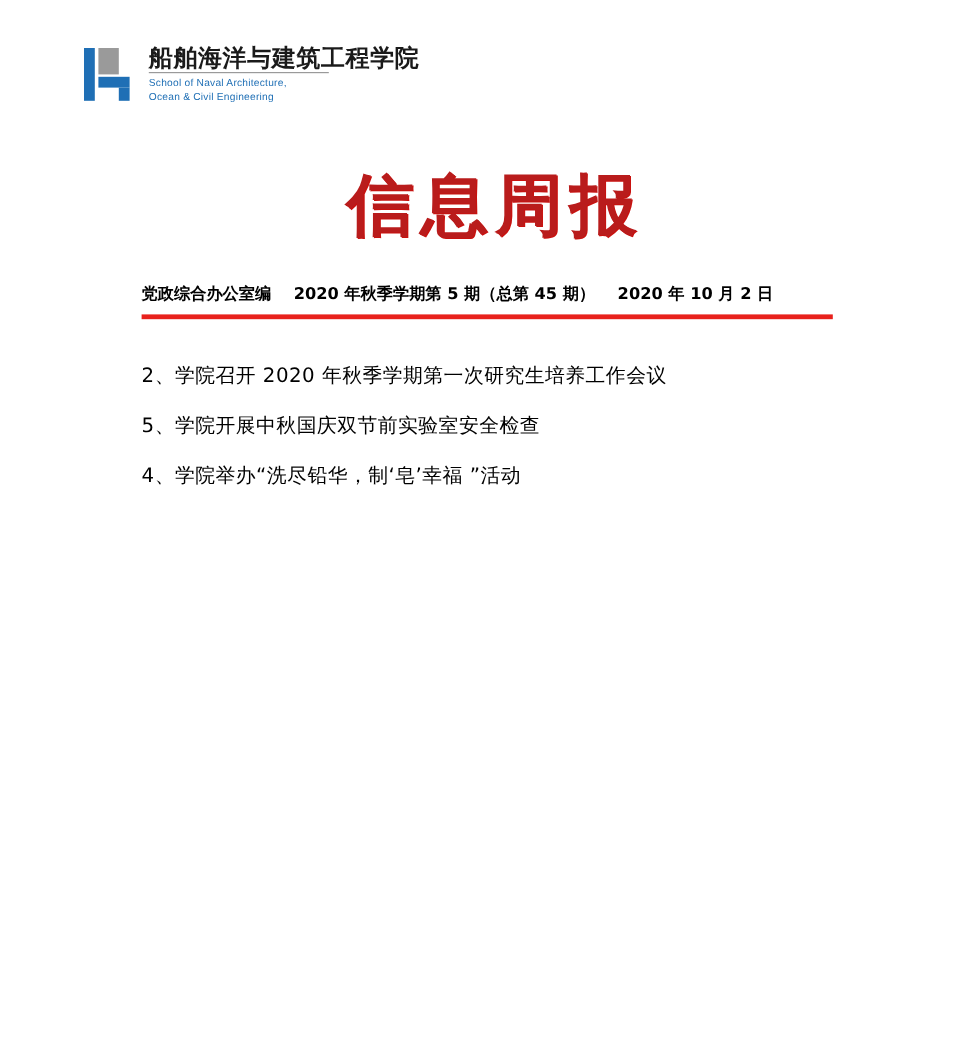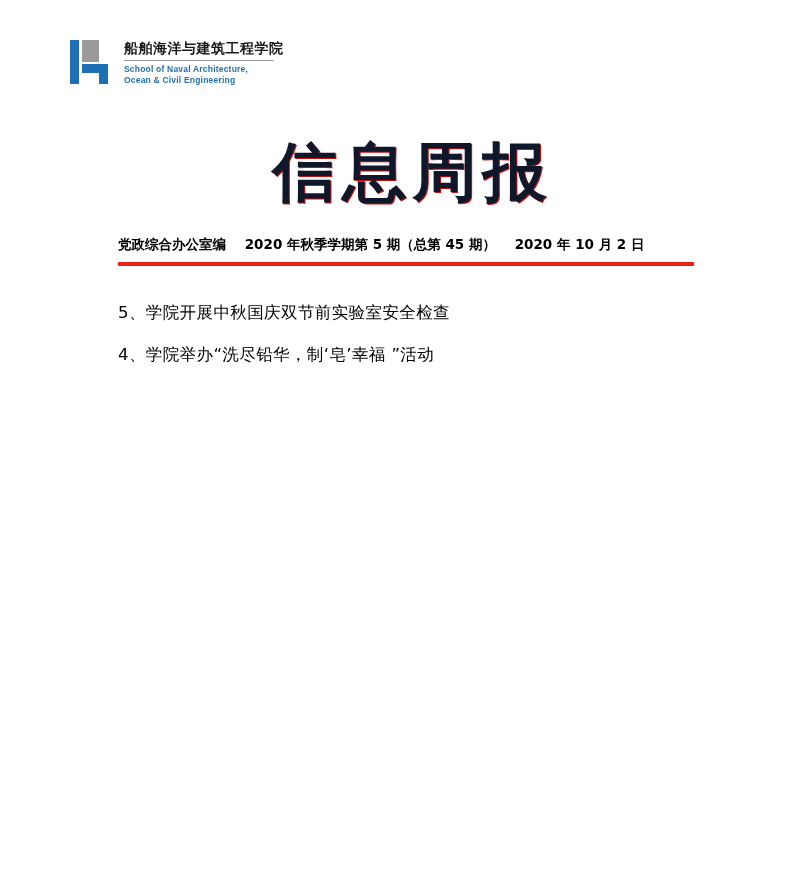--- a/index.html
+++ b/index.html
@@ -69,54 +69,54 @@
     background: #1f6fb5;
   }
   .logo-text {
     display: flex;
     flex-direction: column;
     justify-content: flex-start;
     padding-top: 1px;
   }
   .logo-cn {
     font-family: "DejaVu Sans", "Liberation Sans", sans-serif;
-    font-size: 14px;
+    font-size: 20px;
     font-weight: bold;
     color: #1a1a1a;
     letter-spacing: 0.5px;
     line-height: 18px;
   }
   .logo-rule {
     width: 150px;
     height: 1px;
     background: #9a9a9a;
     margin: 3px 0 3px 0;
   }
   .logo-en {
     font-family: "Liberation Sans", "DejaVu Sans", sans-serif;
     font-size: 8.5px;
-    font-weight: bold;
+    font-weight: normal;
     color: #1f6fb5;
     line-height: 10.5px;
     letter-spacing: 0.2px;
   }
 
   
   .masthead {
     position: absolute;
     left: 0;
     right: 0;
     top: 130px;
     text-align: center;
   }
   .masthead-title {
     font-family: "DejaVu Sans", "Liberation Sans", sans-serif;
-    font-size: 64px;
+    font-size: 56px;
     font-weight: bold;
-    color: #0f172a;
+    color: #b91c1c;
     letter-spacing: 6px;
     line-height: 84px;
     text-shadow: 1px 1px 0 #c9120f;
     margin-left: 31px;
   }
 
   
   .issue-line {
     position: absolute;
     left: 118px;
@@ -184,17 +184,18 @@
   </div>
 
   <div class="issue-line">
     <span class="seg">党政综合办公室编</span>
     <span class="seg">2020 年秋季学期第 5 期（总第 45 期）</span>
     <span class="seg">2020 年 10 月 2 日</span>
   </div>
   <div class="red-rule"></div>
 
   <div class="body-list">
+    <div class="body-item">2、学院召开 2020 年秋季学期第一次研究生培养工作会议</div>
     <div class="body-item">5、学院开展中秋国庆双节前实验室安全检查</div>
     <div class="body-item">4、学院举办“洗尽铅华，制‘皂’幸福 ”活动</div>
   </div>
 
 </div>
 
 </body></html>

